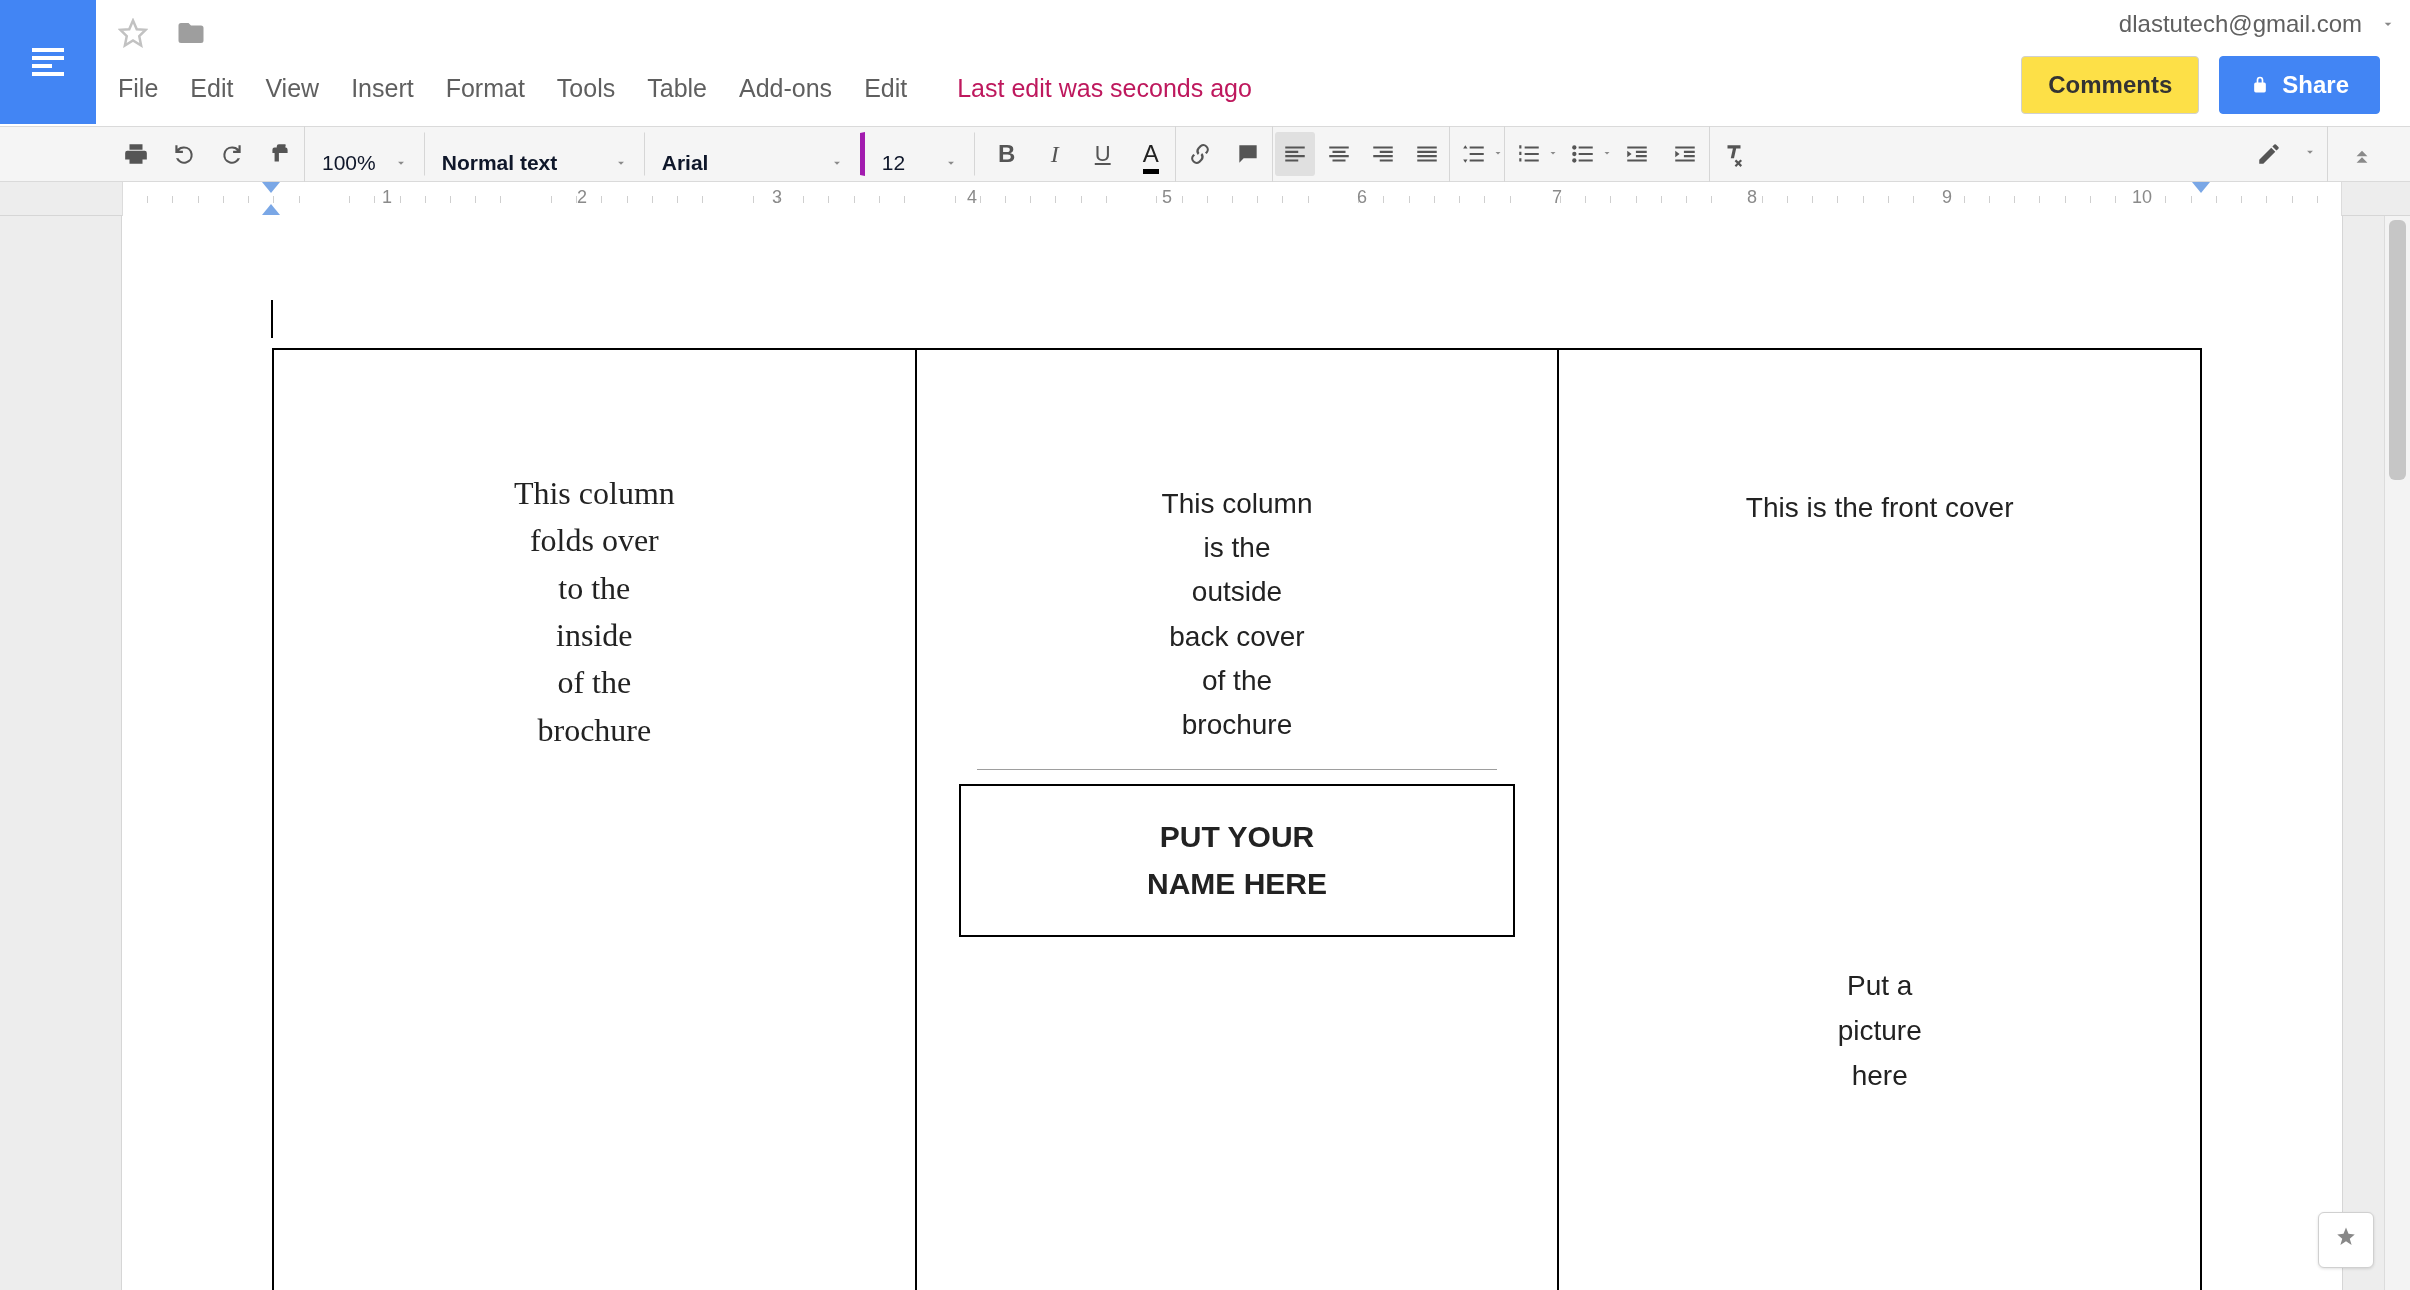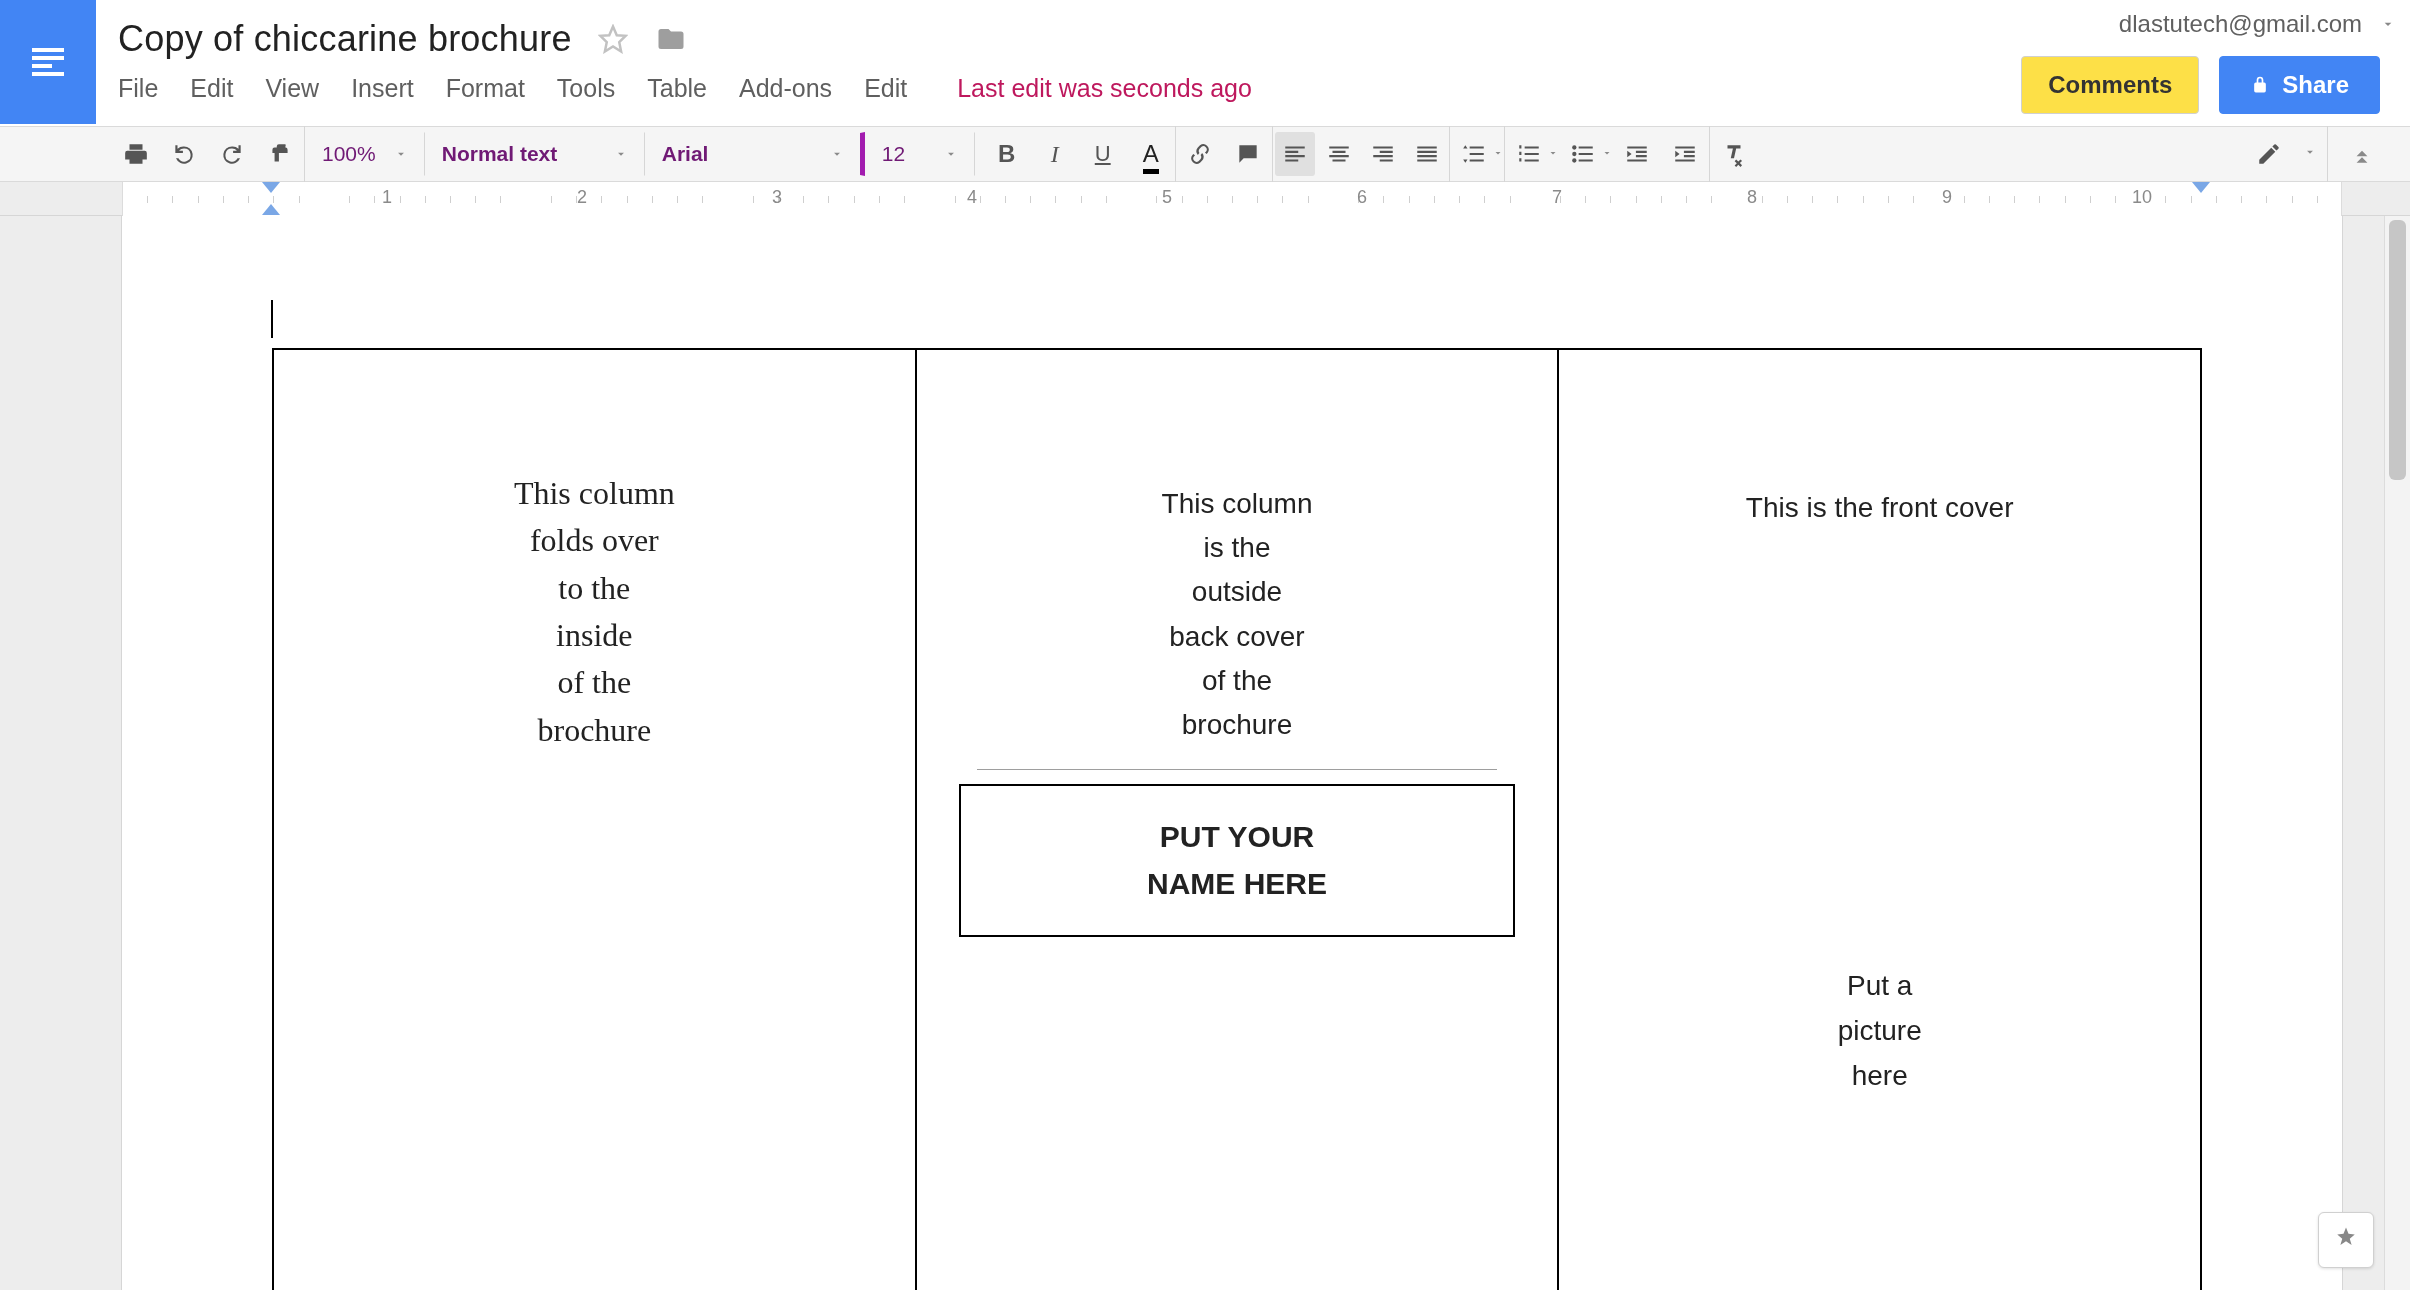--- a/index.html
+++ b/index.html
@@ -29,21 +29,21 @@
   .menu-item { cursor: pointer; }
   .last-edit { margin-left: 18px; color: #be185d; }
 
   
   .toolbar { position: absolute; left: 0; right: 0; top: 126px; height: 56px; border-top: 1px solid #dadada; border-bottom: 1px solid #dadada; background: #f5f5f5; display: flex; align-items: center; padding-left: 112px; }
   .tb-group { display: flex; align-items: center; height: 100%; }
   .tb-sep { width: 1px; height: 56px; background: #d6d6d6; margin: 0 0; }
   .tb-btn { width: 44px; height: 44px; margin: 0 2px; display: flex; align-items: center; justify-content: center; color: #555; cursor: pointer; border-radius: 3px; }
   .tb-btn svg { width: 26px; height: 26px; }
   .tb-btn.active { background: #e0e0e0; }
-  .tb-select { height: 44px; display: flex; align-items: center; padding: 0 16px; color: #701a75; font-size: 21px; cursor: pointer; border: 1px solid transparent; }
+  .tb-select { height: 44px; display: flex; align-items: flex-end; padding: 0 16px; color: #0f172a; font-size: 21px; cursor: pointer; border: 1px solid transparent; }
   .tb-select .caret { margin-left: 18px; color: #8a8a8a; }
   .tb-select.strong { font-weight: 700; }
   .zoom-box { border-right: 1px solid #d6d6d6; }
   .style-box { border-right: 1px solid #d6d6d6; width: 220px; justify-content: space-between; }
   .font-box  { border-right: 5px solid #a21caf; width: 220px; justify-content: space-between; }
   .size-box  { border-right: 1px solid #d6d6d6; width: 110px; justify-content: space-between; }
   .align-btn { width: 40px; }
   .spacer { flex: 1; }
   .text-color-A { font-family: Arial; font-weight: 400; font-size: 24px; color: #222; position: relative; }
   .text-color-A::after { content: ""; position: absolute; left: 0; right: 0; bottom: -6px; height: 5px; background: #000; }
@@ -88,21 +88,20 @@
 </head>
 <body>
 
 <div class="docs-icon">
   <svg viewBox="0 0 24 24" fill="#fff">
       <path d="M4 5h16v2H4zM4 9h16v2H4zM4 13h10v2H4zM4 17h16v2H4z"></path>
     </svg>
 </div>
 
 <div class="title-row">
-  <span class="doc-title">Copy of chiccarine brochure</span>
   <span class="star-icon">
     <svg width="30" height="30" viewBox="0 0 24 24" fill="none" stroke="#c2c2c2" stroke-width="2">
         <polygon points="12 2 15 9 22 9.5 17 14.5 18.5 22 12 18 5.5 22 7 14.5 2 9.5 9 9 12 2"></polygon>
       </svg>
   </span>
   <span class="folder-icon">
     <svg width="34" height="30" viewBox="0 0 24 24" fill="#9e9e9e">
         <path d="M10 4l2 2h8a2 2 0 0 1 2 2v10a2 2 0 0 1-2 2H4a2 2 0 0 1-2-2V6a2 2 0 0 1 2-2h6z"></path>
       </svg>
   </span>

